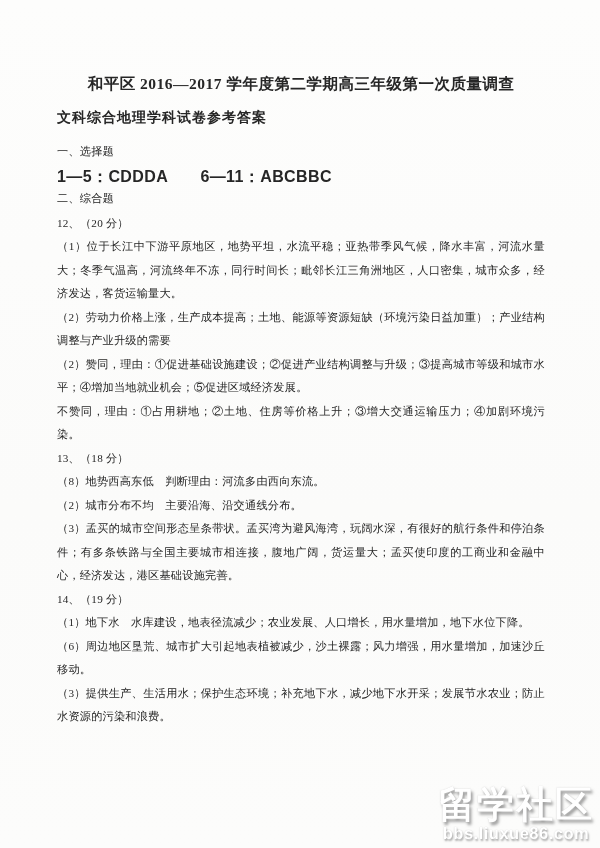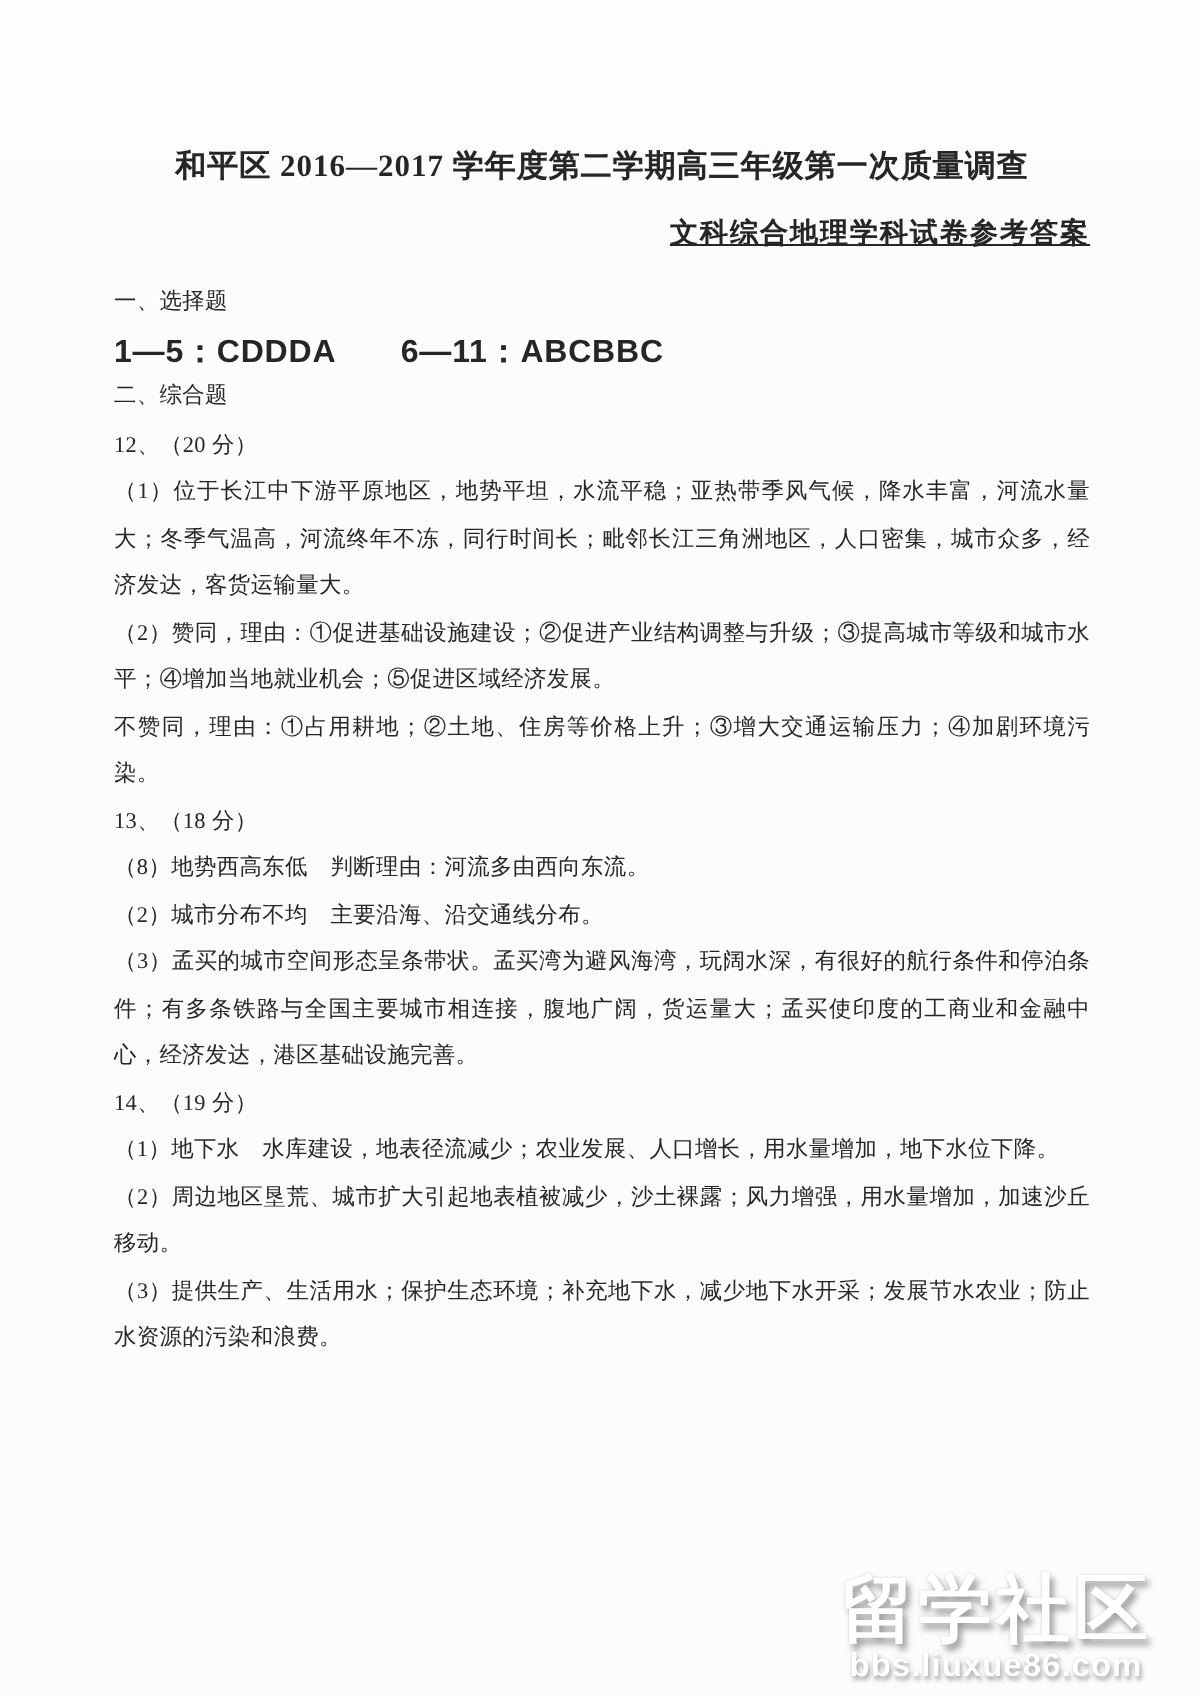--- a/index.html
+++ b/index.html
@@ -22,48 +22,47 @@
   }
   .doc-title {
     text-align: center;
     font-weight: bold;
     font-size: 15.5px;
     line-height: 20px;
     margin: 0 0 14px 0;
     letter-spacing: 0.5px;
   }
   .doc-subtitle {
-    text-align: right;
+    text-align: left;
     font-weight: bold;
     font-size: 14px;
     line-height: 20px;
     margin: 0 0 13px 0;
     letter-spacing: 1px;
-    text-decoration: underline;
   }
   .line {
     font-size: 11.2px;
     line-height: 23.5px;
     margin: 0;
     text-align: justify;
     text-justify: inter-ideograph;
     letter-spacing: 0.2px;
   }
   .sec-heading { font-weight: 500; font-family: Liberation Mono, monospace; }
   .q-header { font-weight: normal; }
   .choices {
     font-family: "Liberation Sans", "DejaVu Sans", sans-serif;
     font-weight: bold;
     font-size: 16px;
     letter-spacing: 0.4px;
     white-space: pre-wrap;
   }
   .watermark {
     position: absolute;
-    right: 24px;
+    right: 6px;
     bottom: 6px;
     text-align: center;
     pointer-events: none;
   }
   .wm-name {
     font-family: "Liberation Sans", "DejaVu Sans", sans-serif;
     font-weight: bold;
     font-size: 37px;
     line-height: 38px;
     color: #ffffff;
@@ -87,31 +86,32 @@
 
   <h1 class="doc-title">和平区 2016—2017 学年度第二学期高三年级第一次质量调查</h1>
   <h2 class="doc-subtitle">文科综合地理学科试卷参考答案</h2>
 
   <p class="line sec-heading">一、选择题</p>
   <p class="line choices">1—5：CDDDA　　6—11：ABCBBC</p>
   <p class="line sec-heading">二、综合题</p>
 
   <p class="line q-header">12、（20 分）</p>
   <p class="line">（1）位于长江中下游平原地区，地势平坦，水流平稳；亚热带季风气候，降水丰富，河流水量大；冬季气温高，河流终年不冻，同行时间长；毗邻长江三角洲地区，人口密集，城市众多，经济发达，客货运输量大。</p>
+  <p class="line">（2）劳动力价格上涨，生产成本提高；土地、能源等资源短缺（环境污染日益加重）；产业结构调整与产业升级的需要</p>
   <p class="line">（2）赞同，理由：①促进基础设施建设；②促进产业结构调整与升级；③提高城市等级和城市水平；④增加当地就业机会；⑤促进区域经济发展。</p>
   <p class="line">不赞同，理由：①占用耕地；②土地、住房等价格上升；③增大交通运输压力；④加剧环境污染。</p>
 
   <p class="line q-header">13、（18 分）</p>
   <p class="line">（8）地势西高东低　判断理由：河流多由西向东流。</p>
   <p class="line">（2）城市分布不均　主要沿海、沿交通线分布。</p>
   <p class="line">（3）孟买的城市空间形态呈条带状。孟买湾为避风海湾，玩阔水深，有很好的航行条件和停泊条件；有多条铁路与全国主要城市相连接，腹地广阔，货运量大；孟买使印度的工商业和金融中心，经济发达，港区基础设施完善。</p>
 
   <p class="line q-header">14、（19 分）</p>
   <p class="line">（1）地下水　水库建设，地表径流减少；农业发展、人口增长，用水量增加，地下水位下降。</p>
-  <p class="line">（2）周边地区垦荒、城市扩大引起地表植被减少，沙土裸露；风力增强，用水量增加，加速沙丘移动。</p>
+  <p class="line">（6）周边地区垦荒、城市扩大引起地表植被减少，沙土裸露；风力增强，用水量增加，加速沙丘移动。</p>
   <p class="line">（3）提供生产、生活用水；保护生态环境；补充地下水，减少地下水开采；发展节水农业；防止水资源的污染和浪费。</p>
 
   <div class="watermark">
     <div class="wm-name">留学社区</div>
     <div class="wm-url">bbs.liuxue86.com</div>
   </div>
 
 </div>
 
 </body></html>

